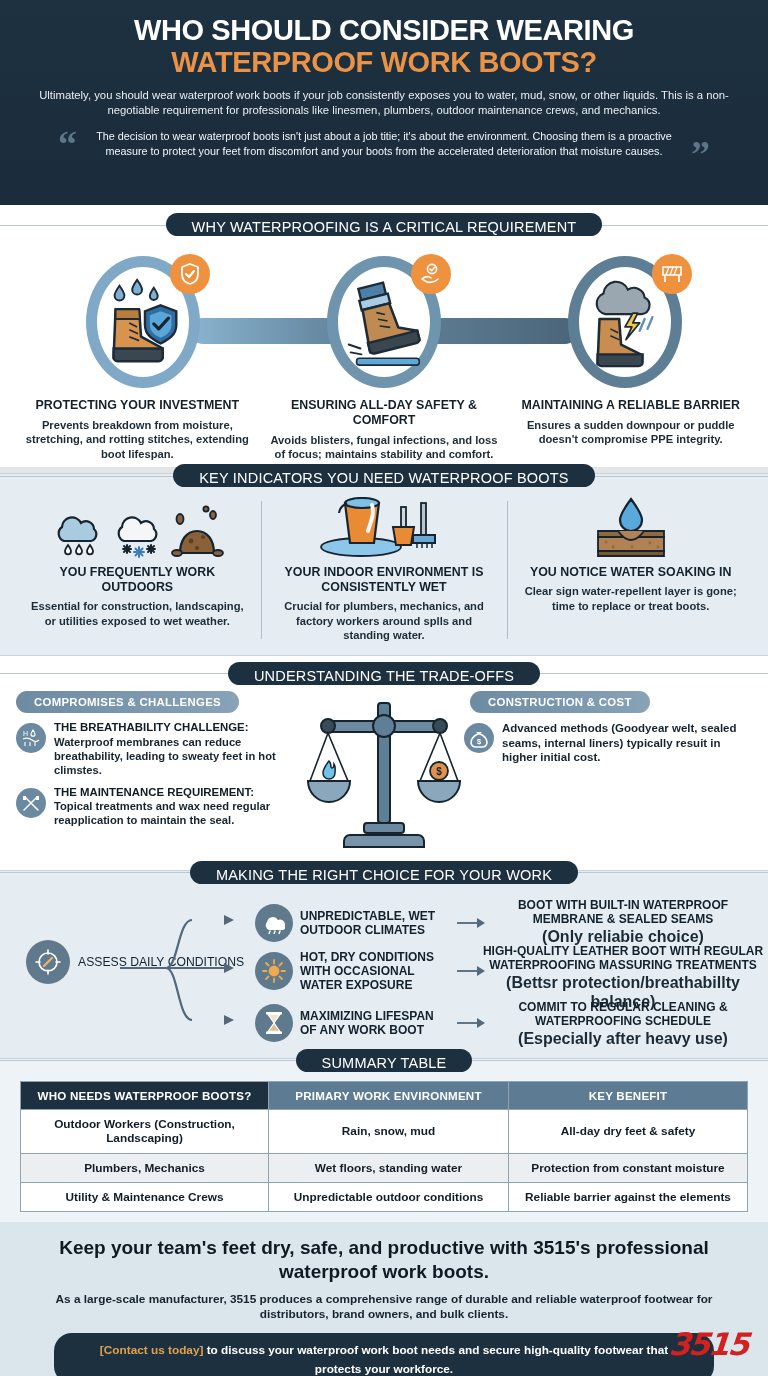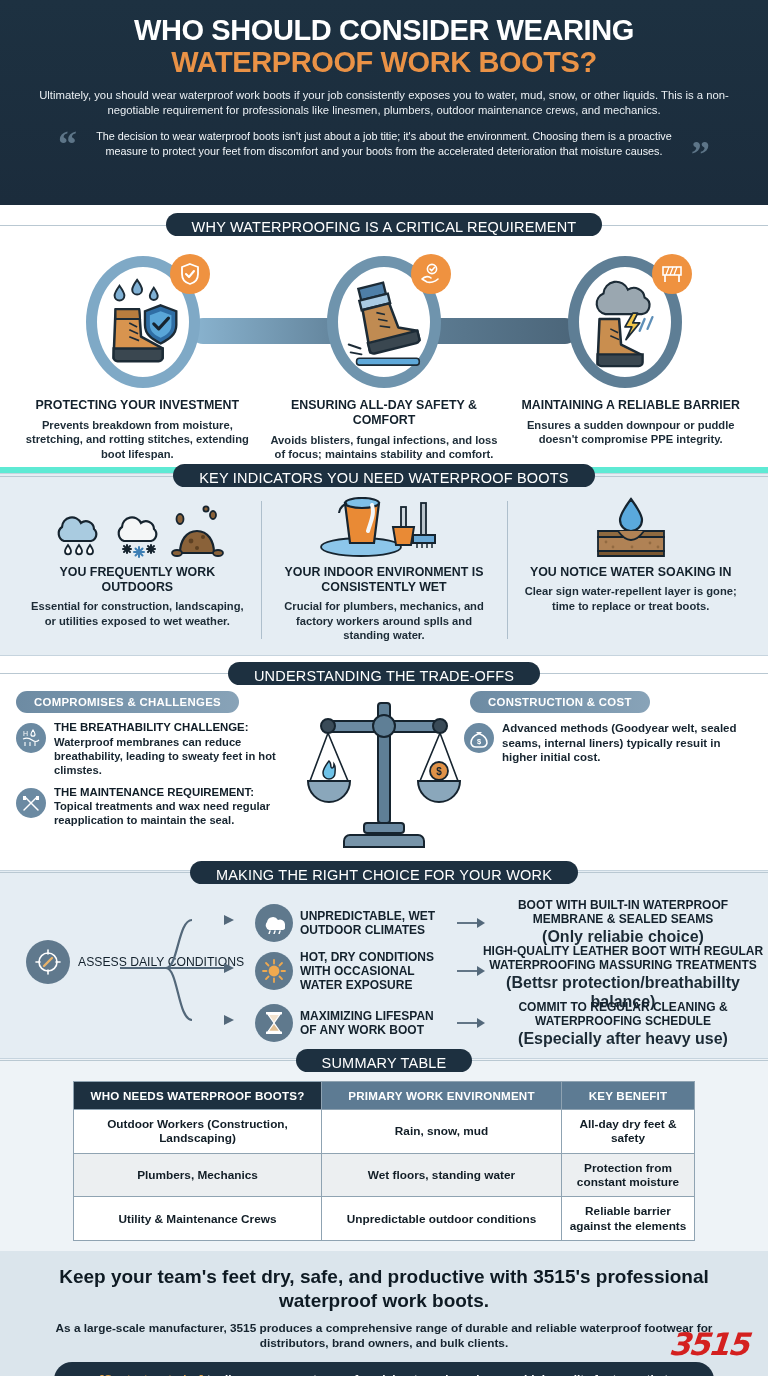--- a/index.html
+++ b/index.html
@@ -2,21 +2,21 @@
 <html><head>
 <meta charset="utf-8">
 <style>
   * { box-sizing: border-box; margin: 0; padding: 0; }
   html, body {
     width: 768px; height: 1376px;
     font-family: "Liberation Sans", sans-serif;
     background: #ffffff;
     overflow: hidden;
   }
-  .page { position: relative; width: 768px; height: 1376px; background: #5eead4; }
+  .page { position: relative; width: 768px; height: 1376px; background: #e5e5e5; }
 
   
   .hero {
     background: #1d2f3f;
     background: linear-gradient(180deg,#1d3141 0%, #1b2c3c 100%);
     padding: 14px 26px 16px;
     text-align: center;
     height: 205px;
   }
   .hero h1 {
@@ -212,21 +212,21 @@
   .fout { position:absolute; left:482px; width:282px; text-align:center; }
   .fout.o1 { top:10px; }
   .fout.o2 { top:56px; }
   .fout.o3 { top:112px; }
   .fout .big { font-size:12px;font-weight:bold;color:#13212c;line-height:1.2;text-transform:uppercase;}
   .fout .small { font-size:16px;color:#1b2a35;line-height:1.2;font-weight:600;}
 
   
   .sec-table { background:#eef3f7; padding: 4px 0 10px; }
   .sec-table .pillwrap { margin-top:-14px; margin-bottom:9px; }
-  table { width: 622px; margin: 0 auto; border-collapse: collapse; table-layout: fixed;}
+  table { width: 728px; margin: 0 auto; border-collapse: collapse; table-layout: fixed;}
   th, td { border:1px solid #8fa3b2; padding: 7px 6px; text-align:center; }
   th { color:#fff; font-size:11.6px; font-weight:bold; text-transform:uppercase; letter-spacing:.2px;}
   th.c0 { background:#1d3040; width: 248px;}
   th.c1 { background:#5d7b93; width: 240px;}
   th.c2 { background:#5d7b93; }
   td { background:#fff; font-size:11.8px; color:#111d26; font-weight:bold; line-height:1.22;}
   tr.alt td { background:#eceff1; }
 
   
   .footer { background:#dbe5ec; padding: 14px 20px 10px; text-align:center; height:181px;}

